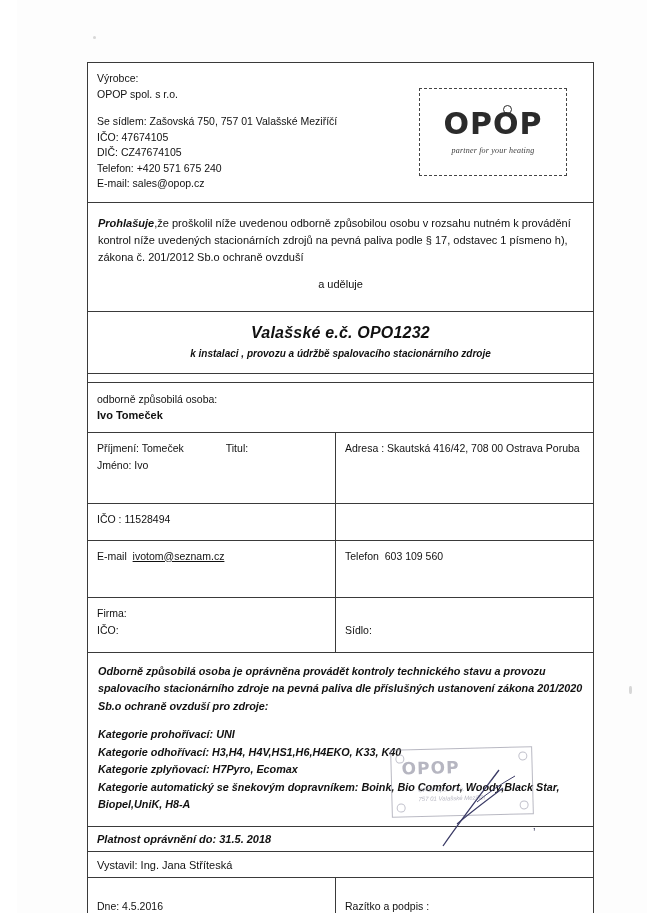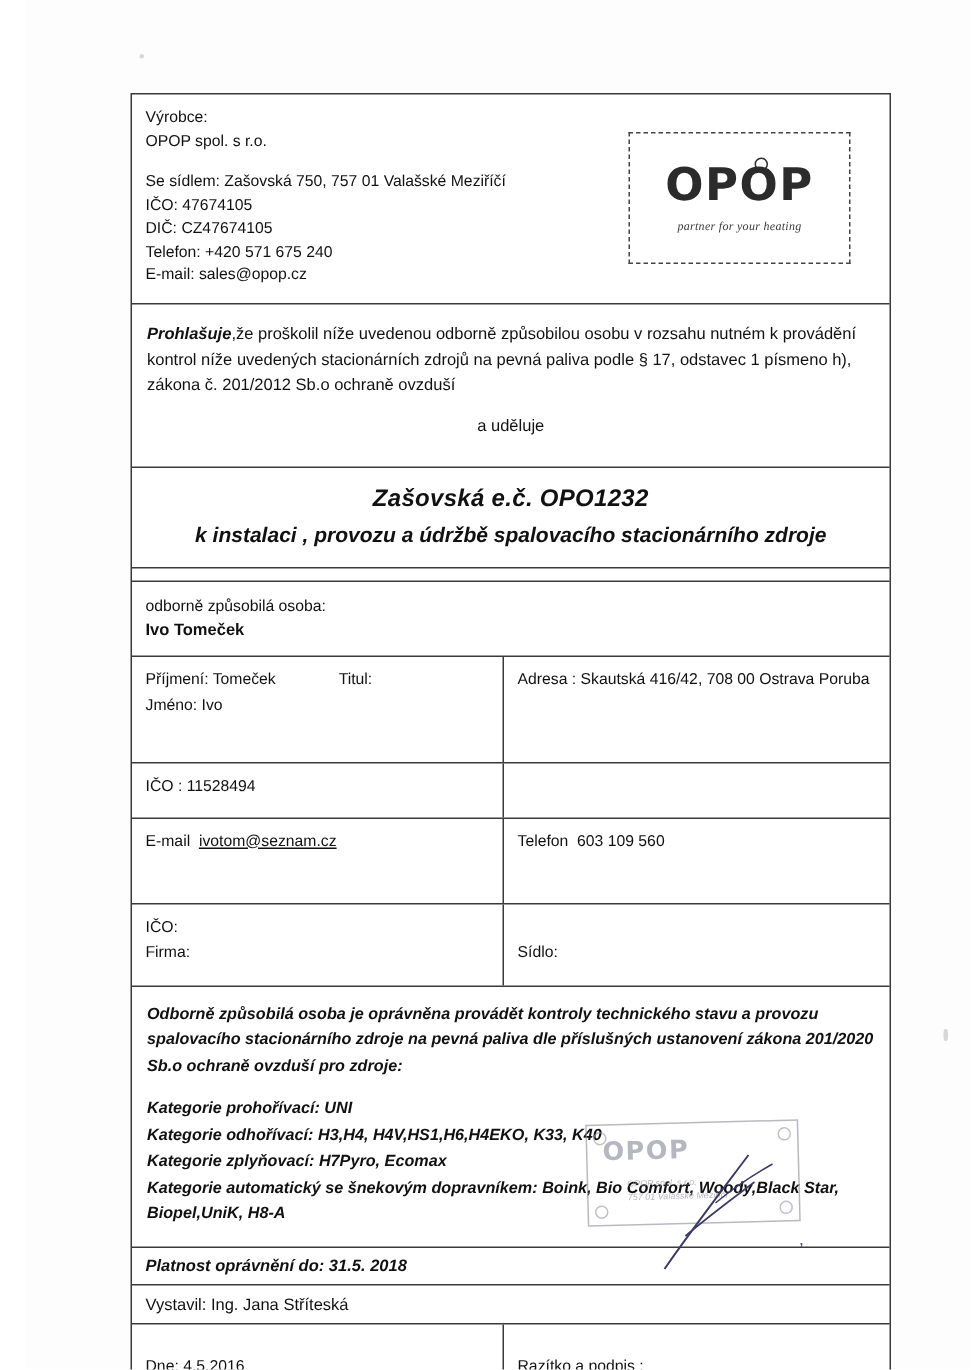--- a/index.html
+++ b/index.html
@@ -133,21 +133,21 @@
     text-align: center;
     padding: 12px 10px 14px 10px;
   }
   .title-1 {
     font-size: 16px;
     font-weight: bold;
     font-style: italic;
     letter-spacing: .2px;
   }
   .title-2 {
-    font-size: 14px;
+    font-size: 10px;
     font-weight: bold;
     font-style: italic;
     margin-top: 6px;
   }
 
   
   .person {
     padding: 8px 9px 9px 9px;
     font-size: 10.5px;
     line-height: 16px;
@@ -314,21 +314,21 @@
         </div>
       </div>
     </div>
 
     <div class="row decl">
       <b class="it">Prohlašuje</b><span>,že proškolil níže uvedenou odborně způsobilou osobu v rozsahu nutném  k provádění kontrol níže uvedených stacionárních zdrojů na pevná paliva podle § 17, odstavec 1 písmeno  h), zákona č. 201/2012 Sb.o ochraně ovzduší</span>
       <div class="center-line">a uděluje</div>
     </div>
 
     <div class="row title-block">
-      <div class="title-1">Zašovská e.č. OPO1232</div>
+      <div class="title-1">Valašské e.č. OPO1232</div>
       <div class="title-2">k instalaci , provozu a údržbě spalovacího stacionárního zdroje</div>
     </div>
 
     <div class="row blank"></div>
 
     <div class="row person">
       <div>odborně způsobilá osoba:</div>
       <div class="name">Ivo Tomeček</div>
     </div>
 
@@ -353,22 +353,22 @@
       <div class="left">
         <span>E-mail</span>&nbsp; <span class="link-ul">ivotom@seznam.cz</span>
       </div>
       <div class="right">
         <span>Telefon</span>&nbsp; <span>603 109 560</span>
       </div>
     </div>
 
     <div class="row split firma-row">
       <div class="left">
+        <div><span>Firma:</span> <span></span></div>
         <div><span>IČO:</span></div>
-        <div><span>Firma:</span> <span></span></div>
       </div>
       <div class="right">
         <div style="height:17px;"></div>
         <div><span>Sídlo:</span> <span></span></div>
       </div>
     </div>
 
     <div class="row cats">
       <div class="para">Odborně způsobilá osoba je oprávněna provádět kontroly technického stavu a provozu spalovacího stacionárního zdroje na pevná paliva dle příslušných ustanovení zákona 201/2020 Sb.o ochraně ovzduší  pro zdroje:</div>
       <div class="cat-line">Kategorie prohořívací: UNI</div>

